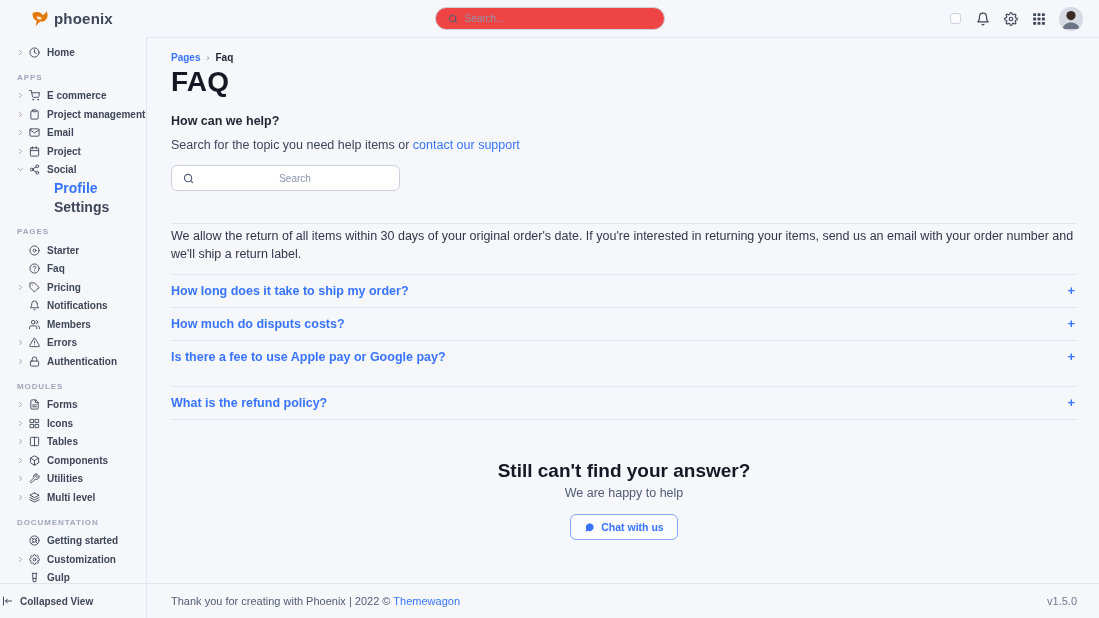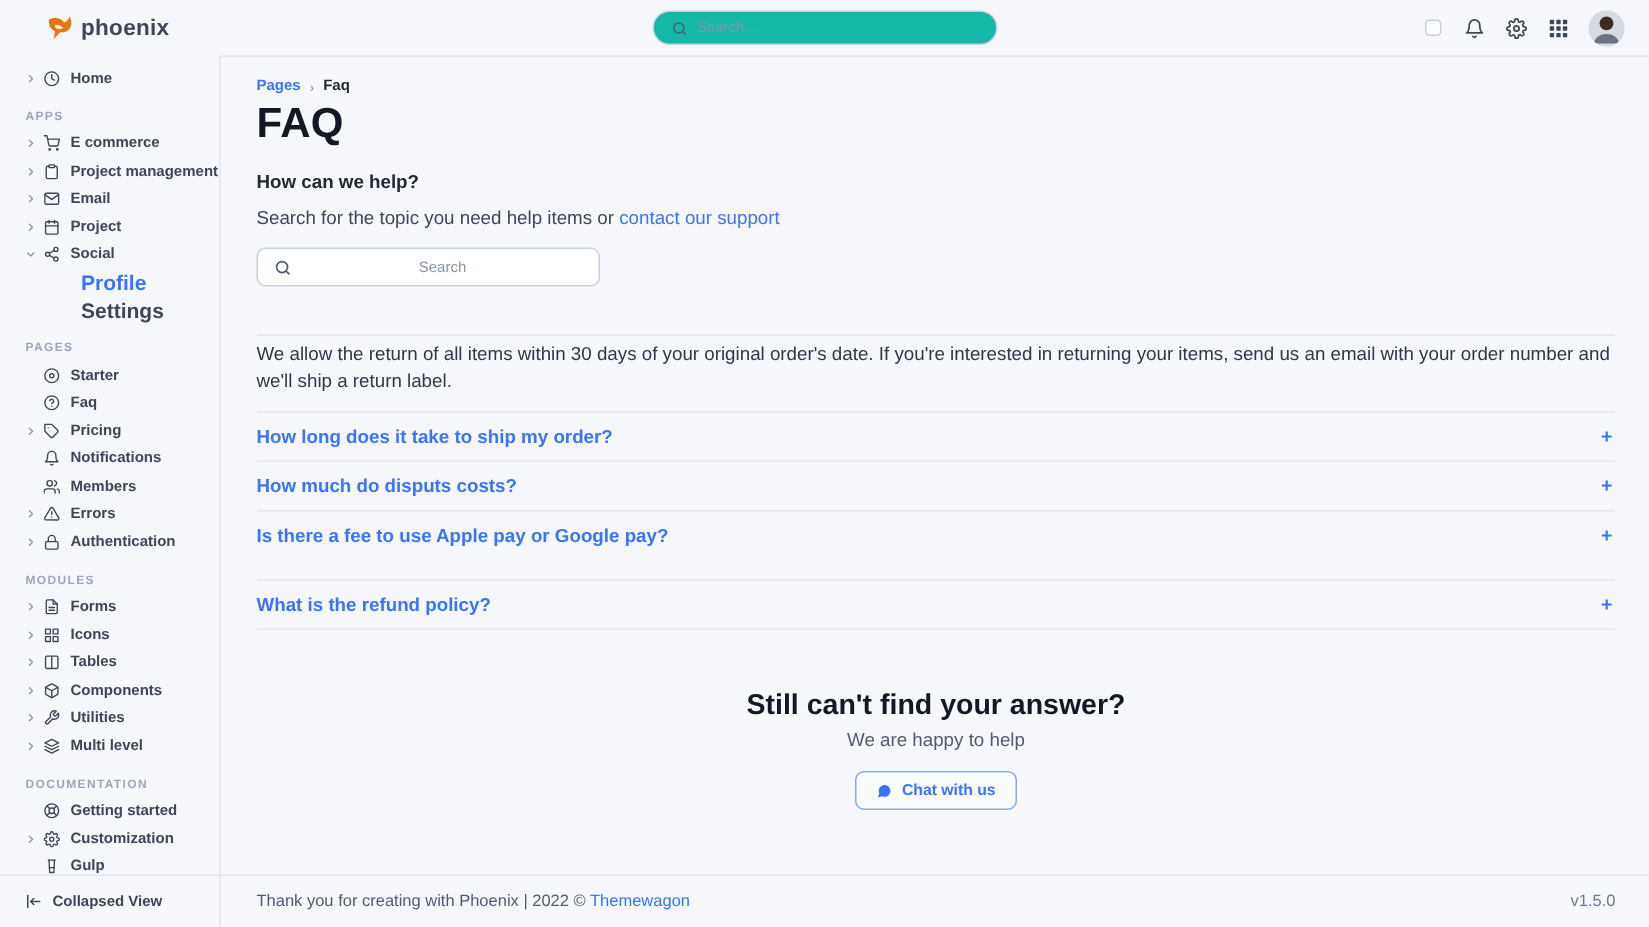--- a/index.html
+++ b/index.html
@@ -18,21 +18,21 @@
     display: flex; align-items: center;
     padding: 0 16px 0 30px;
     position: relative;
   }
   .brand { display: flex; align-items: center; gap: 5px; cursor: pointer; }
   .brand-logo { width: 19px; height: 19px; display: inline-flex; }
   .brand-name { font-size: 15px; font-weight: 600; color: #3f4658; letter-spacing: .2px; }
   .nav-search {
     position: absolute; left: 50%; top: 7px; transform: translateX(-50%);
     width: 230px; height: 23px;
-    background: #14b8a6; border: 1px solid #cbd0dd; border-radius: 12px;
+    background: #ef4444; border: 1px solid #cbd0dd; border-radius: 12px;
     display: flex; align-items: center; gap: 7px; padding: 0 12px;
   }
   .nav-search svg { width: 10px; height: 10px; color: #525b75; flex: 0 0 auto; }
   .nav-search input {
     border: 0; outline: 0; background: transparent; width: 100%;
     font-family: "Liberation Sans", sans-serif;
     font-size: 10px; color: #31374a;
   }
   .nav-search input::placeholder { color: #8a94ad; }
   .nav-right { margin-left: auto; display: flex; align-items: center; gap: 12px; }
@@ -71,21 +71,21 @@
   .side-icon svg { width: 11px; height: 11px; }
   .side-child {
     height: 18.5px; display: flex; align-items: center;
     padding-left: 54px; font-size: 14px; font-weight: 700;
     color: #3f4658; cursor: pointer;
   }
   .side-child.active { color: #3874ff; }
   .collapsed-view {
     flex: 0 0 35px; border-top: 1px solid #e3e6ed;
     display: flex; align-items: center; gap: 7px;
-    padding-left: 16px; font-size: 10px; font-weight: 600; color: #3f4658;
+    padding-left: 1px; font-size: 10px; font-weight: 600; color: #3f4658;
     cursor: pointer;
   }
   .collapsed-view svg { width: 12px; height: 12px; }
 
   
   .main { flex: 1; display: flex; flex-direction: column; border-top: 1px solid #e3e6ed; min-width: 0; }
   .content { flex: 1; padding: 14px 22px 0 24px; overflow: hidden; }
 
   .breadcrumb { display: flex; align-items: center; gap: 6px; font-size: 10px; font-weight: 700; }
   .crumb-link { color: #3874ff; cursor: pointer; }

